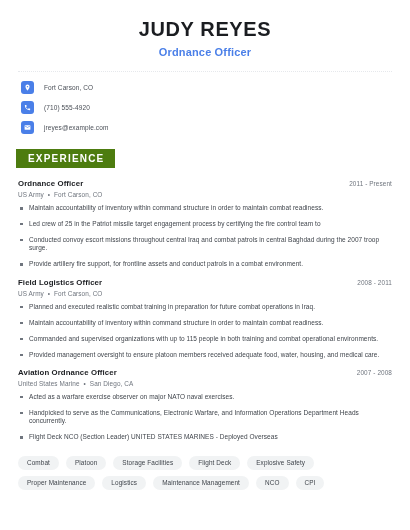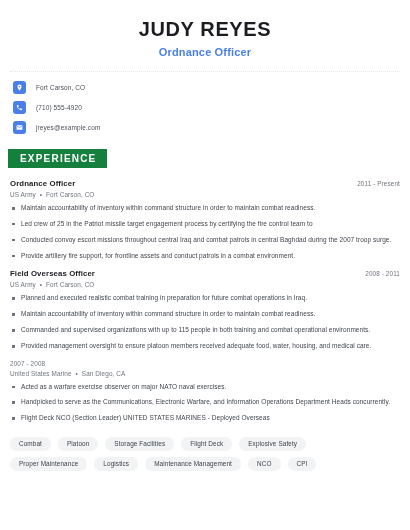--- a/index.html
+++ b/index.html
@@ -12,21 +12,21 @@
     font-family: "Liberation Sans", sans-serif;
     -webkit-font-smoothing: antialiased;
   }
 
   .page {
     width: 410px;
     height: 530px;
     position: relative;
     background: #ffffff;
     overflow: hidden;
-    padding: 0 10px;
+    padding: 0 18px;
   }
 
   
   .header {
     padding-top: 18px;
     text-align: center;
   }
   .full-name {
     font-size: 20px;
     font-weight: bold;
@@ -74,21 +74,21 @@
   .contact-text {
     font-size: 6.5px;
     color: #4a4f57;
     letter-spacing: 0.1px;
   }
 
   
   .section { margin-top: 14px; }
   .section-badge {
     display: inline-block;
-    background: #15803d;
+    background: #4d7c0f;
     color: #ffffff;
     font-size: 10px;
     font-weight: bold;
     letter-spacing: 1.2px;
     padding: 4px 11px 4px 12px;
     margin-left: -2px;
   }
 
   
   .jobs { margin-top: 11px; }
@@ -219,38 +219,39 @@
         <ul class="bullets">
           <li>Maintain accountability of inventory within command structure in order to maintain combat readiness.</li>
           <li>Led crew of 25 in the Patriot missile target engagement process by certifying the fire control team to</li>
           <li>Conducted convoy escort missions throughout central Iraq and combat patrols in central Baghdad during the 2007 troop surge.</li>
           <li>Provide artillery fire support, for frontline assets and conduct patrols in a combat environment.</li>
         </ul>
       </div>
 
       <div class="job">
         <div class="job-head">
-          <div class="job-role">Field Overseas Officer</div>
+          <div class="job-role">Field Logistics Officer</div>
           <div class="job-dates">2008 - 2011</div>
         </div>
         <div class="job-meta">
           <span>US Army</span>
           <span class="sep">•</span>
           <span>Fort Carson, CO</span>
         </div>
         <ul class="bullets">
           <li>Planned and executed realistic combat training in preparation for future combat operations in Iraq.</li>
           <li>Maintain accountability of inventory within command structure in order to maintain combat readiness.</li>
           <li>Commanded and supervised organizations with up to 115 people in both training and combat operational environments.</li>
           <li>Provided management oversight to ensure platoon members received adequate food, water, housing, and medical care.</li>
         </ul>
       </div>
 
       <div class="job">
         <div class="job-head">
+          <div class="job-role">Aviation Ordnance Officer</div>
           <div class="job-dates">2007 - 2008</div>
         </div>
         <div class="job-meta">
           <span>United States Marine</span>
           <span class="sep">•</span>
           <span>San Diego, CA</span>
         </div>
         <ul class="bullets">
           <li>Acted as a warfare exercise observer on major NATO naval exercises.</li>
           <li>Handpicked to serve as the Communications, Electronic Warfare, and Information Operations Department Heads concurrently.</li>

